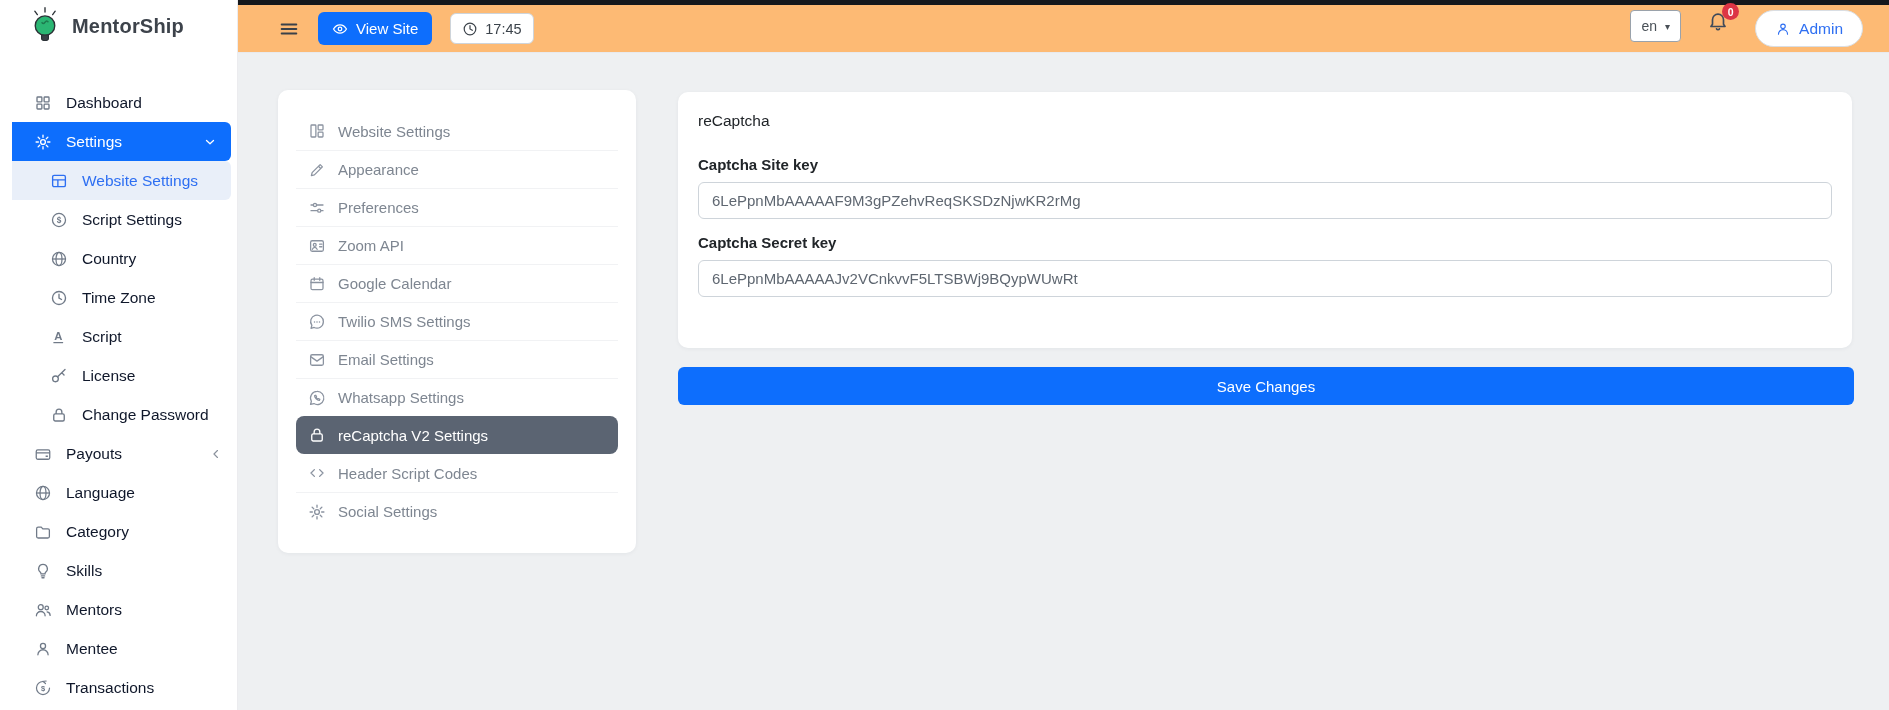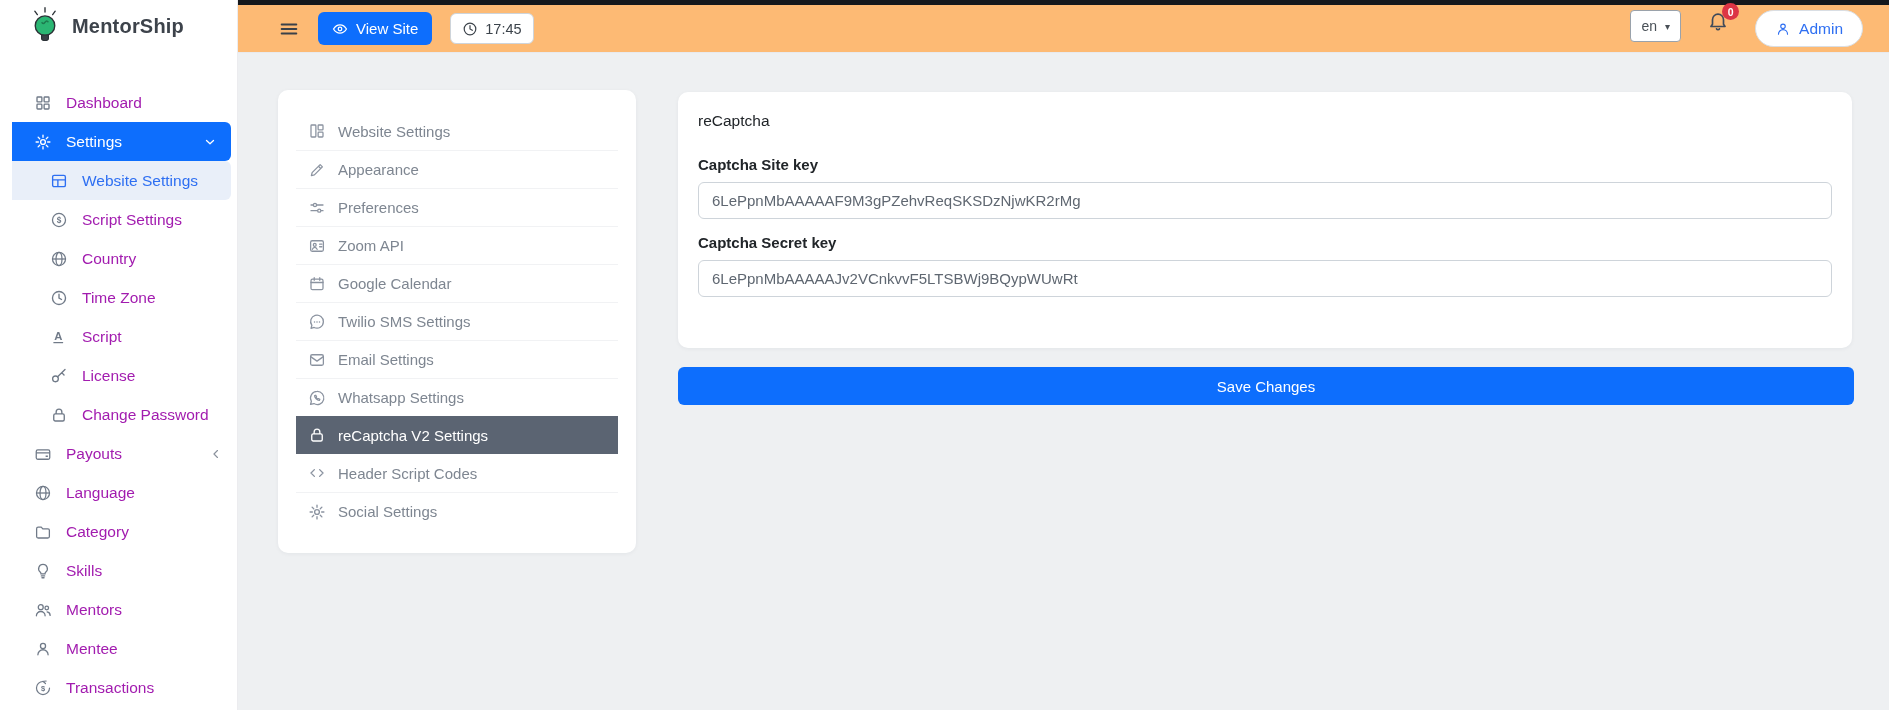--- a/index.html
+++ b/index.html
@@ -6,21 +6,21 @@
   html,body { width:1889px; height:710px; overflow:hidden; }
   body { font-family:"Liberation Sans","DejaVu Sans",sans-serif; background:#eef0f2; color:#3f4a5a; }
 
   .app { display:grid; grid-template-columns:238px 1fr; grid-template-rows:53px 657px; width:1889px; height:710px; }
 
   
   .sidebar { grid-row:1/3; grid-column:1; background:#fff; border-right:1px solid #ececef; position:relative; z-index:5;padding-left:12px; }
   .brand { height:53px; display:flex; align-items:center; gap:10px; padding-left:16px; }
   .brand-text { font-size:20px; font-weight:bold; color:#3d434b; letter-spacing:.2px; }
   .side-nav { padding-top:30px; }
-  .side-item { height:39px; display:flex; align-items:center; gap:14px; padding:0 14px 0 22px; font-size:15.5px; color:#a21caf; cursor:pointer; }
+  .side-item { height:39px; display:flex; align-items:center; gap:14px; padding:0 14px 0 22px; font-size:15.5px; color:#0f172a; cursor:pointer; }
   .side-item .ic { color:#707a88; }
   .side-item.sub { padding-left:38px; }
   .side-item.active-parent { background:#0d6efd; color:#fff; margin-right:6px; border-radius:0 6px 6px 0; font-weight:500; }
   .side-item.active-parent .ic { color:#fff; }
   .side-item.active-sub { background:#e9eff9; color:#2e6ff2; margin-right:6px; border-radius:0 6px 6px 0; }
   .side-item.active-sub .ic { color:#2e6ff2; }
   .side-item .trail { margin-left:auto; color:inherit; }
   .side-item .trail.gray { color:#8a919c; }
 
   
@@ -37,21 +37,21 @@
   .admin-pill { display:flex; align-items:center; gap:8px; border:1px solid #d9dee4; border-radius:19px; height:37px; padding:12px 19px; background:#fff; color:#2e6ff2; font-size:15.5px; cursor:pointer; }
 
   
   .main { grid-row:2; grid-column:2; position:relative; background:#eef0f2; }
   .card { background:#fff; border-radius:10px; box-shadow:0 1px 4px rgba(20,30,50,.05); }
 
   .settings-menu { position:absolute; left:40px; top:37px; width:358px; height:463px; padding:22px 18px; }
   .menu-item { height:38px; display:flex; align-items:center; gap:12px; padding:0 12px; font-size:15px; color:#7e8691; cursor:pointer; }
   .menu-item + .menu-item { border-top:1px solid #f1f2f4; }
   .menu-item .ic { color:#8b93a0; }
-  .menu-item.active { background:#5b6472; color:#fff; border-radius:0; border-top:none; }
+  .menu-item.active { background:#5b6472; color:#fff; border-radius:8px; border-top:none; }
   .menu-item.active + .menu-item { border-top:none; }
   .menu-item.active .ic { color:#fff; }
 
   .content-card { position:absolute; left:440px; top:39px; width:1174px; height:256px; padding:20px 20px; }
   .content-title { font-size:15.5px; color:#212529; margin-bottom:26px; }
   .field-label { font-size:15px; font-weight:600; color:#212529; margin-bottom:9px; }
   .text-input { width:100%; height:37px; border:1px solid #ced4da; border-radius:6px; padding:0 13px; font-size:15px; color:#5f6771; font-family:inherit; background:#fff; outline:none; margin-bottom:15px; }
   .save-btn { position:absolute; left:440px; top:314px; width:1176px; height:38px; background:#0d6efd; color:#fff; border:none; border-radius:6px; font-size:15px; font-family:inherit; cursor:pointer; }
 
   .ic { width:18px; height:18px; flex:0 0 auto; }

